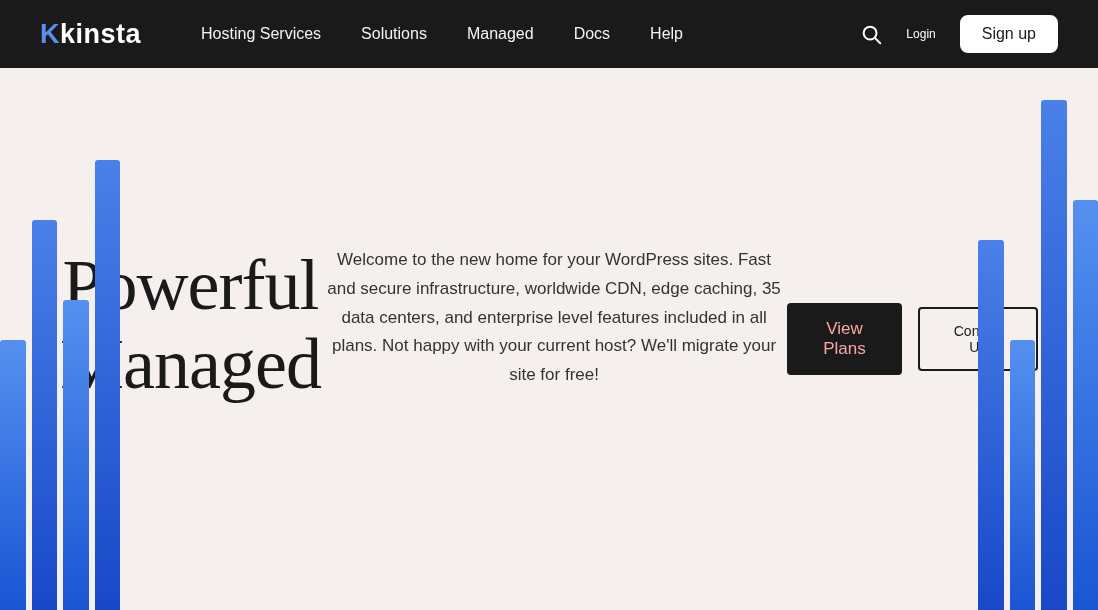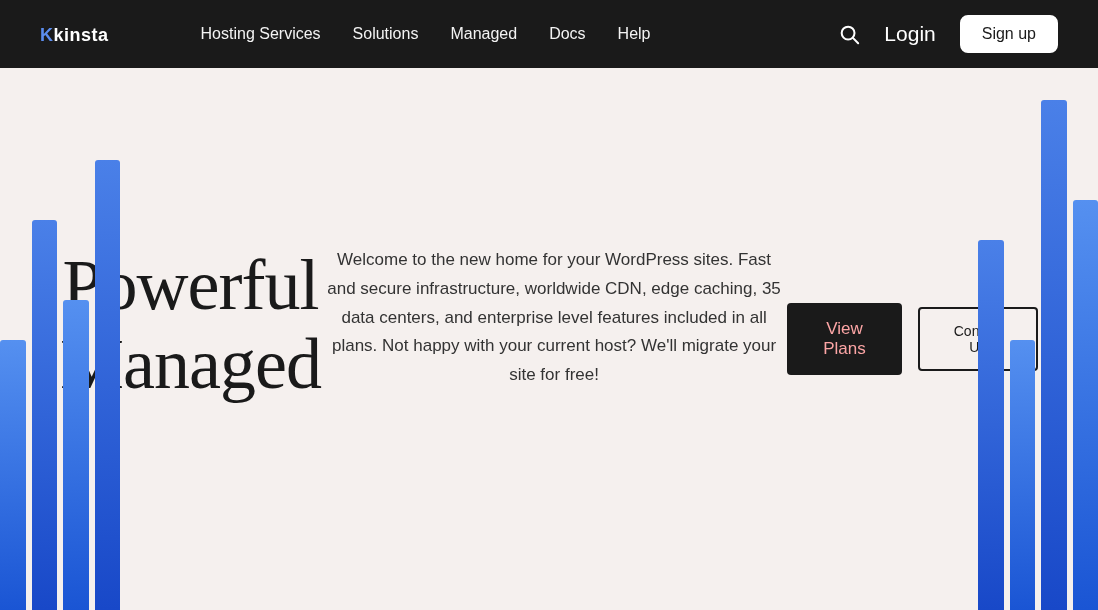--- a/index.html
+++ b/index.html
@@ -31,23 +31,22 @@
       font-size: 22px;
       font-weight: 700;
       letter-spacing: -0.5px;
       margin-right: 60px;
       font-family: 'Helvetica Neue', Helvetica, Arial, sans-serif;
     }
 
     .nav-links {
       display: flex;
       align-items: center;
-      gap: 32px;
+      gap: 40px;
       flex: 1;
-      margin-left: 32px;
     }
 
     .nav-link {
       color: #ffffff;
       text-decoration: none;
       font-size: 16px;
       font-weight: 400;
       cursor: pointer;
       opacity: 0.95;
     }
@@ -65,21 +64,21 @@
       color: #ffffff;
       display: flex;
       align-items: center;
       justify-content: center;
     }
 
     .login-btn {
       background: none;
       border: none;
       color: #ffffff;
-      font-size: 21px;
+      font-size: 12px;
       cursor: pointer;
       font-weight: 400;
     }
 
     .signup-btn {
       background: #ffffff;
       color: #1a1a1a;
       border: 2px solid #ffffff;
       padding: 8px 20px;
       font-size: 16px;
@@ -179,21 +178,21 @@
       align-items: flex-end;
       gap: 6px;
       padding-right: 0;
       justify-content: flex-end;
     }
 
     
     .kinsta-logo-text {
       font-family: 'Helvetica Neue', Helvetica, Arial, sans-serif;
       font-weight: 700;
-      font-size: 18px;
+      font-size: 27px;
       color: #ffffff;
       letter-spacing: 0.5px;
     }
 
     .kinsta-logo-text .bracket-left {
       color: #5b8def;
       font-weight: 900;
     }
   </style>
 </head>

